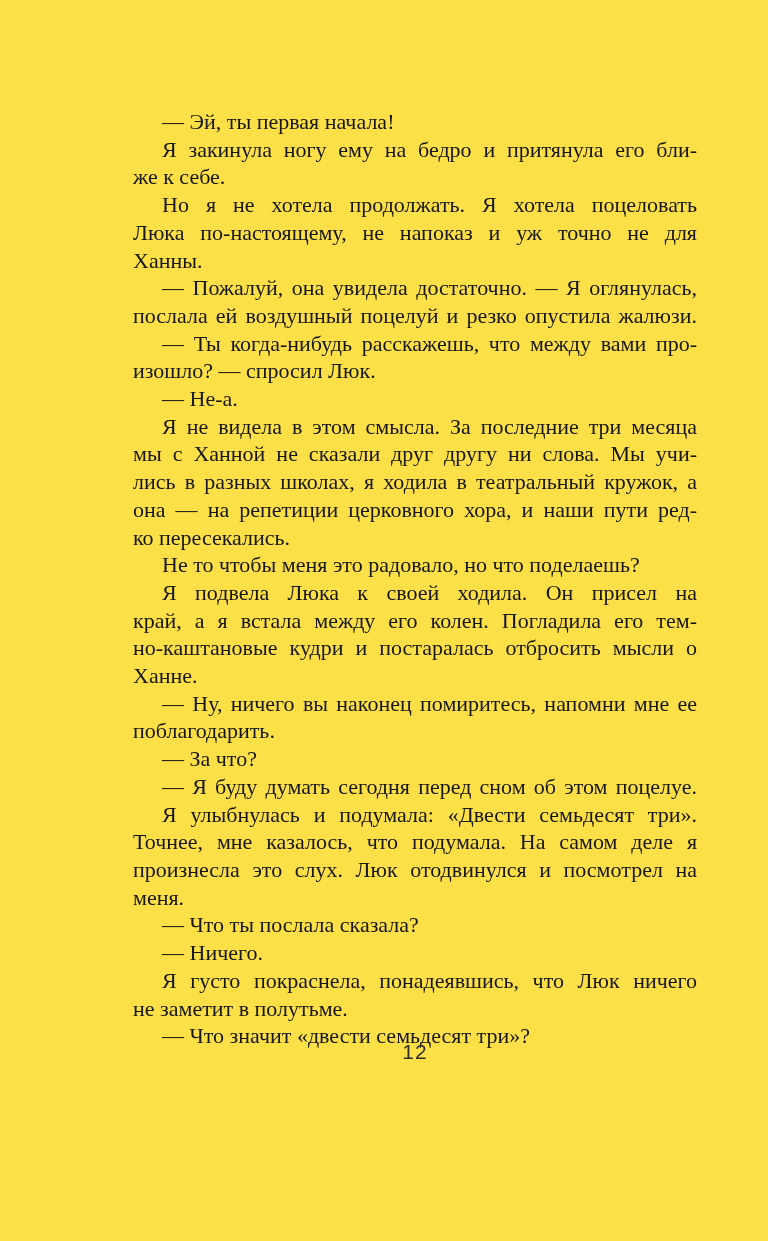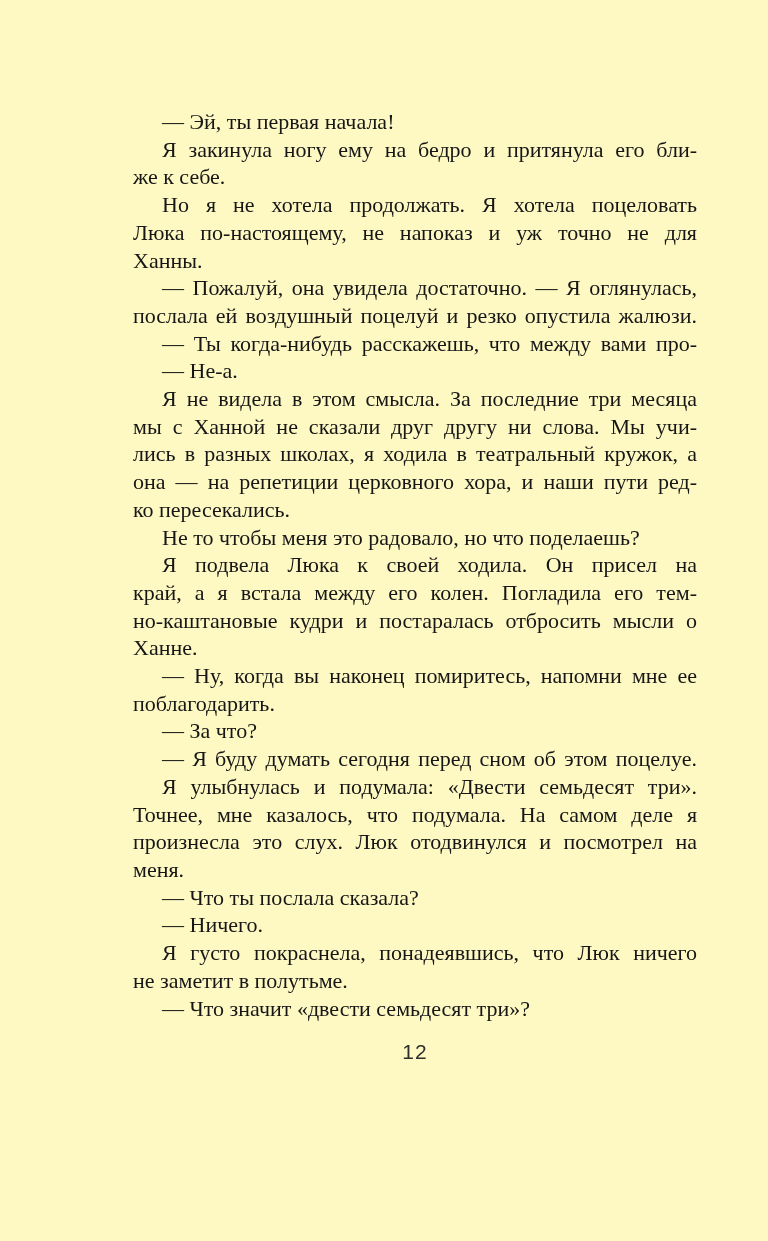--- a/index.html
+++ b/index.html
@@ -6,21 +6,21 @@
   body {
     width: 768px;
     height: 1241px;
     background: #ffffff;
     position: relative;
     overflow: hidden;
   }
   .page {
     position: absolute;
     inset: 0;
-    background: #fef9c3;
+    background: #fde047;
   }
   .text-block {
     position: absolute;
     left: 133px;
     top: 108px;
     width: 564px;
     font-family: "Liberation Serif", "DejaVu Serif", serif;
     font-size: 22px;
     line-height: 27.7px;
     color: #161616;
@@ -55,32 +55,33 @@
   <div class="text-block" id="text-block">
       <div class="line indent">— Эй, ты первая начала!</div>
       <div class="line indent justify">Я закинула ногу ему на бедро и притянула его бли-</div>
       <div class="line">же к себе.</div>
       <div class="line indent justify">Но я не хотела продолжать. Я хотела поцеловать</div>
       <div class="line justify">Люка по-настоящему, не напоказ и уж точно не для</div>
       <div class="line">Ханны.</div>
       <div class="line indent justify">— Пожалуй, она увидела достаточно. — Я оглянулась,</div>
       <div class="line justify">послала ей воздушный поцелуй и резко опустила жалюзи.</div>
       <div class="line indent justify">— Ты когда-нибудь расскажешь, что между вами про-</div>
+      <div class="line">изошло? — спросил Люк.</div>
       <div class="line indent">— Не-а.</div>
       <div class="line indent justify">Я не видела в этом смысла. За последние три месяца</div>
       <div class="line justify">мы с Ханной не сказали друг другу ни слова. Мы учи-</div>
       <div class="line justify">лись в разных школах, я ходила в театральный кружок, а</div>
       <div class="line justify">она — на репетиции церковного хора, и наши пути ред-</div>
       <div class="line">ко пересекались.</div>
       <div class="line indent">Не то чтобы меня это радовало, но что поделаешь?</div>
       <div class="line indent justify">Я подвела Люка к своей ходила. Он присел на</div>
       <div class="line justify">край, а я встала между его колен. Погладила его тем-</div>
       <div class="line justify">но-каштановые кудри и постаралась отбросить мысли о</div>
       <div class="line">Ханне.</div>
-      <div class="line indent justify">— Ну, когда вы наконец помиритесь, напомни мне ее</div>
+      <div class="line indent justify">— Ну, ничего вы наконец помиритесь, напомни мне ее</div>
       <div class="line">поблагодарить.</div>
       <div class="line indent">— За что?</div>
       <div class="line indent justify">— Я буду думать сегодня перед сном об этом поцелуе.</div>
       <div class="line indent justify">Я улыбнулась и подумала: «Двести семьдесят три».</div>
       <div class="line justify">Точнее, мне казалось, что подумала. На самом деле я</div>
       <div class="line justify">произнесла это слух. Люк отодвинулся и посмотрел на</div>
       <div class="line">меня.</div>
       <div class="line indent">— Что ты послала сказала?</div>
       <div class="line indent">— Ничего.</div>
       <div class="line indent justify">Я густо покраснела, понадеявшись, что Люк ничего</div>

